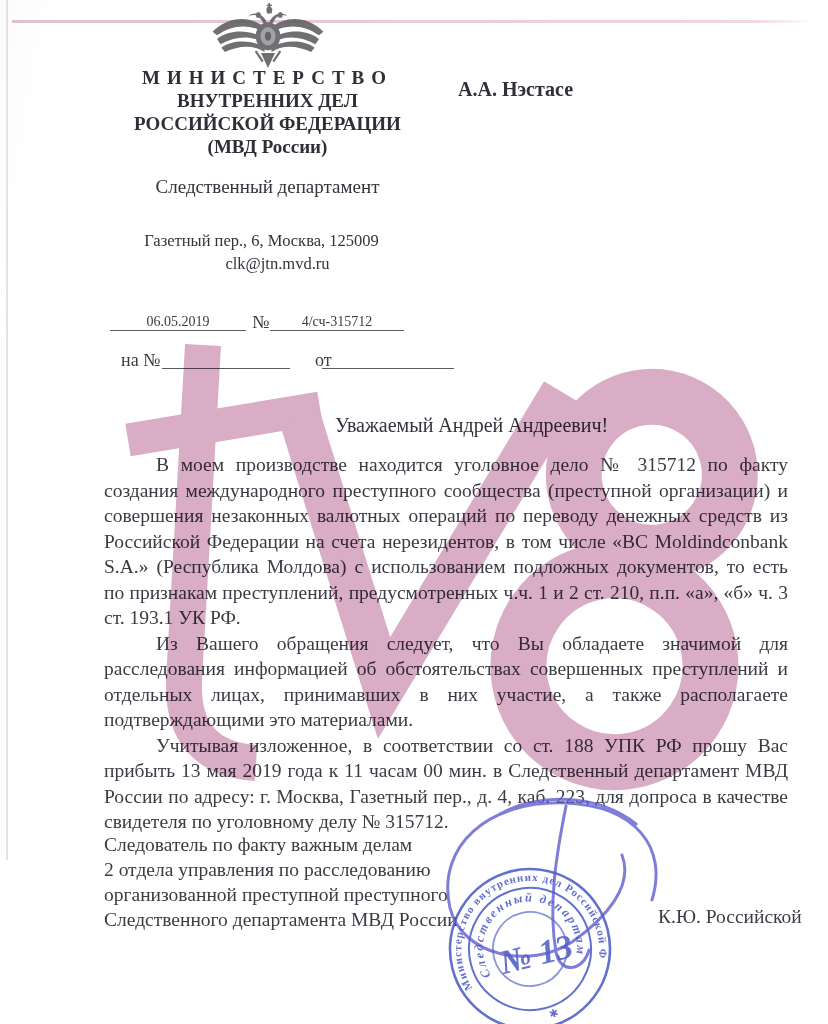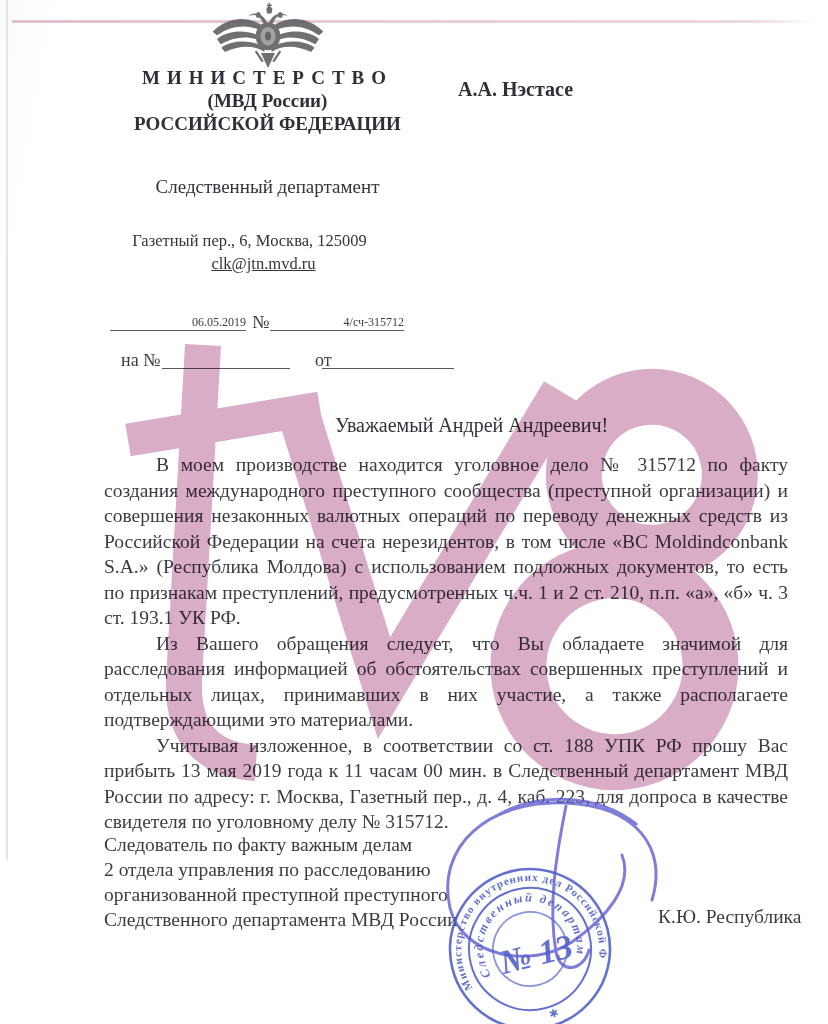--- a/index.html
+++ b/index.html
@@ -8,26 +8,26 @@
   .page{position:relative;width:828px;height:860px;
         background:linear-gradient(100deg,#fbfbfb 0px,#ffffff 60px);}
   .abs{position:absolute;}
   .edge-line{left:6px;top:0;bottom:0;width:2px;background:#e3e3e3;}
   .pink-line{left:12px;right:12px;top:20px;height:3px;
              background:linear-gradient(to right,#e2bfce,#eed8e1 92%,rgba(238,216,225,0));}
   .letterhead{left:95px;top:66px;width:345px;text-align:center;
               font-weight:bold;font-size:19px;line-height:23px;color:#2f2f38;}
   .lh1{letter-spacing:7px;}
   .dept{left:95px;top:176px;width:345px;text-align:center;font-size:19px;color:#33333c;}
-  .addr{left:77px;top:231px;width:345px;text-align:center;font-size:16.5px;color:#33333c;}
-  .email{left:91px;top:254px;width:345px;text-align:center;font-size:16.5px;
-         text-decoration:underline;color:#33333c;}
+  .addr{left:89px;top:231px;width:345px;text-align:center;font-size:16.5px;color:#33333c;}
+  .email{left:105px;top:254px;width:345px;text-align:center;font-size:16.5px;
+         color:#33333c;}
   .addressee{left:458px;top:78px;font-size:20px;font-weight:bold;color:#2f2f38;}
   .uline{border-bottom:1.6px solid #5a5a60;height:24px;display:flex;
-         align-items:flex-end;justify-content:flex-end;font-size:12px;}
+         align-items:flex-end;justify-content:center;font-size:14px;}
   .refnum{font-size:18px;}
   .salut{left:335px;top:414px;font-size:20px;color:#33333c;}
   .bodytext{left:104px;top:452px;width:684px;}
   .bodytext p{margin:0;text-indent:52px;font-size:19.5px;line-height:25.5px;
               text-align:justify;color:#3b3b44;}
   .signblock{left:104px;top:832px;width:420px;font-size:19.5px;line-height:25px;color:#3b3b44;}
   .signername{left:658px;top:906px;font-size:19.5px;color:#3b3b44;}
   .overlay{left:0;top:0;width:828px;height:1024px;pointer-events:none;}
   .wm{mix-blend-mode:multiply;}
 </style>
@@ -62,22 +62,23 @@
       <ellipse cx="66" cy="38" rx="8.5" ry="10.5" fill="#9b9b9e"></ellipse>
       <ellipse cx="66" cy="38" rx="3.5" ry="5" fill="#5a5a5e"></ellipse>
 
       <path d="M58,57 h16 l-8,17 z"></path>
       <path d="M52,55 l8,12 M80,55 l-8,12" stroke="#646468" stroke-width="2.5" fill="none"></path>
     </g>
   </svg>
 
   <div class="abs letterhead">
     <div class="lh1">МИНИСТЕРСТВО</div>
+    <div>ВНУТРЕННИХ ДЕЛ</div>
+    <div>РОССИЙСКОЙ ФЕДЕРАЦИИ</div>
     <div>(МВД России)</div>
-    <div>РОССИЙСКОЙ ФЕДЕРАЦИИ</div>
   </div>
   <div class="abs dept">Следственный департамент</div>
   <div class="abs addr">Газетный пер., 6, Москва, 125009</div>
   <div class="abs email">clk@jtn.mvd.ru</div>
 
   <div class="abs addressee">А.А. Нэстасе</div>
 
   <div class="abs uline" style="left:110px;top:306px;width:136px">
     <span>06.05.2019</span>
   </div>
@@ -98,21 +99,21 @@
     <p>Из Вашего обращения следует, что Вы обладаете значимой для расследования информацией об обстоятельствах совершенных преступлений и отдельных лицах, принимавших в них участие, а также располагаете подтверждающими это материалами.</p>
     <p>Учитывая изложенное, в соответствии со ст. 188 УПК РФ прошу Вас прибыть 13 мая 2019 года к 11 часам 00 мин. в Следственный департамент МВД России по адресу: г. Москва, Газетный пер., д. 4, каб. 223, для допроса в качестве свидетеля по уголовному делу № 315712.</p>
   </div>
 
   <div class="abs signblock">
     <div>Следователь по факту важным делам</div>
     <div>2 отдела управления по расследованию</div>
     <div>организованной преступной преступного</div>
     <div>Следственного департамента МВД России</div>
   </div>
-  <div class="abs signername">К.Ю. Республика</div>
+  <div class="abs signername">К.Ю. Российской</div>
 
   <svg class="abs overlay" viewBox="0 0 828 1024">
     <g transform="translate(530,949) rotate(-14)" stroke="#4253c3" fill="none" opacity="0.82">
       <circle r="80" stroke-width="2.6"></circle>
       <circle r="61" stroke-width="2"></circle>
       <circle r="37" stroke-width="1.8" opacity="0.75"></circle>
       <path id="arcOuter" d="M -65 24 A 69 69 0 1 1 65 24" stroke="none"></path>
       <path id="arcInner" d="M -44 16 A 47 47 0 1 1 44 16" stroke="none"></path>
       <text fill="#4253c3" stroke="none" font-size="11" font-weight="bold" letter-spacing="1" font-family="Liberation Serif, serif">
         <textPath href="#arcOuter">Министерство внутренних дел Российской Федерации</textPath>

